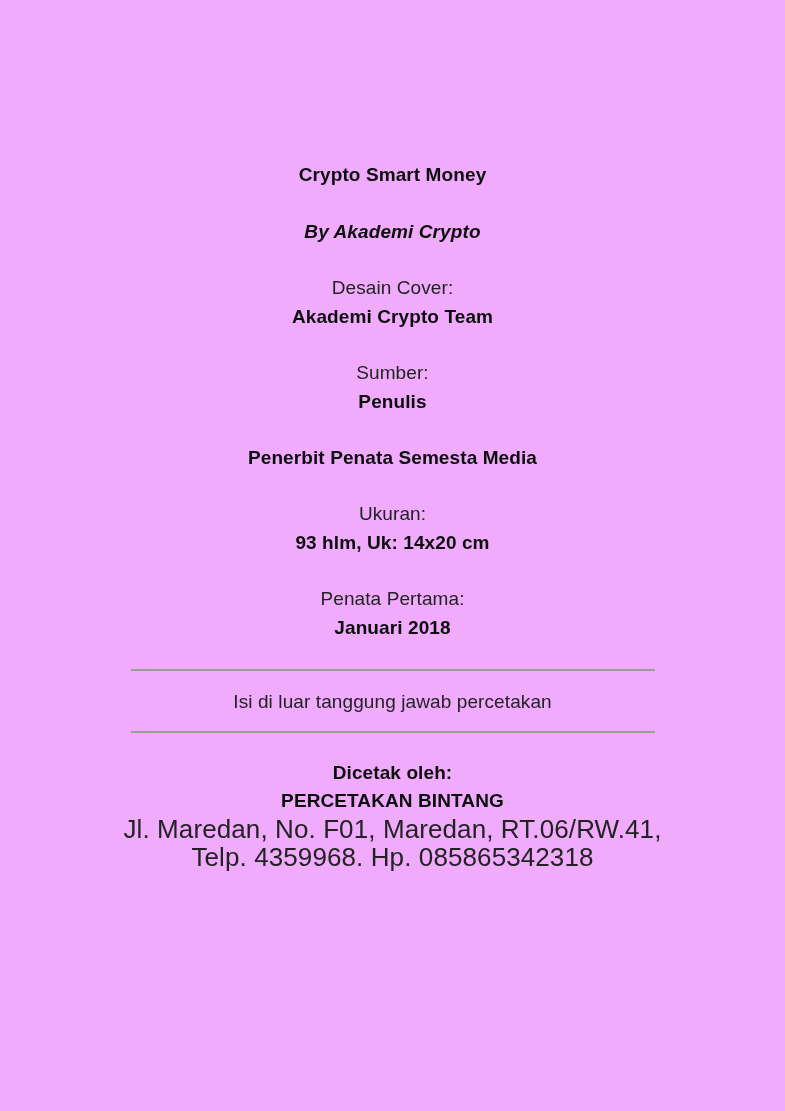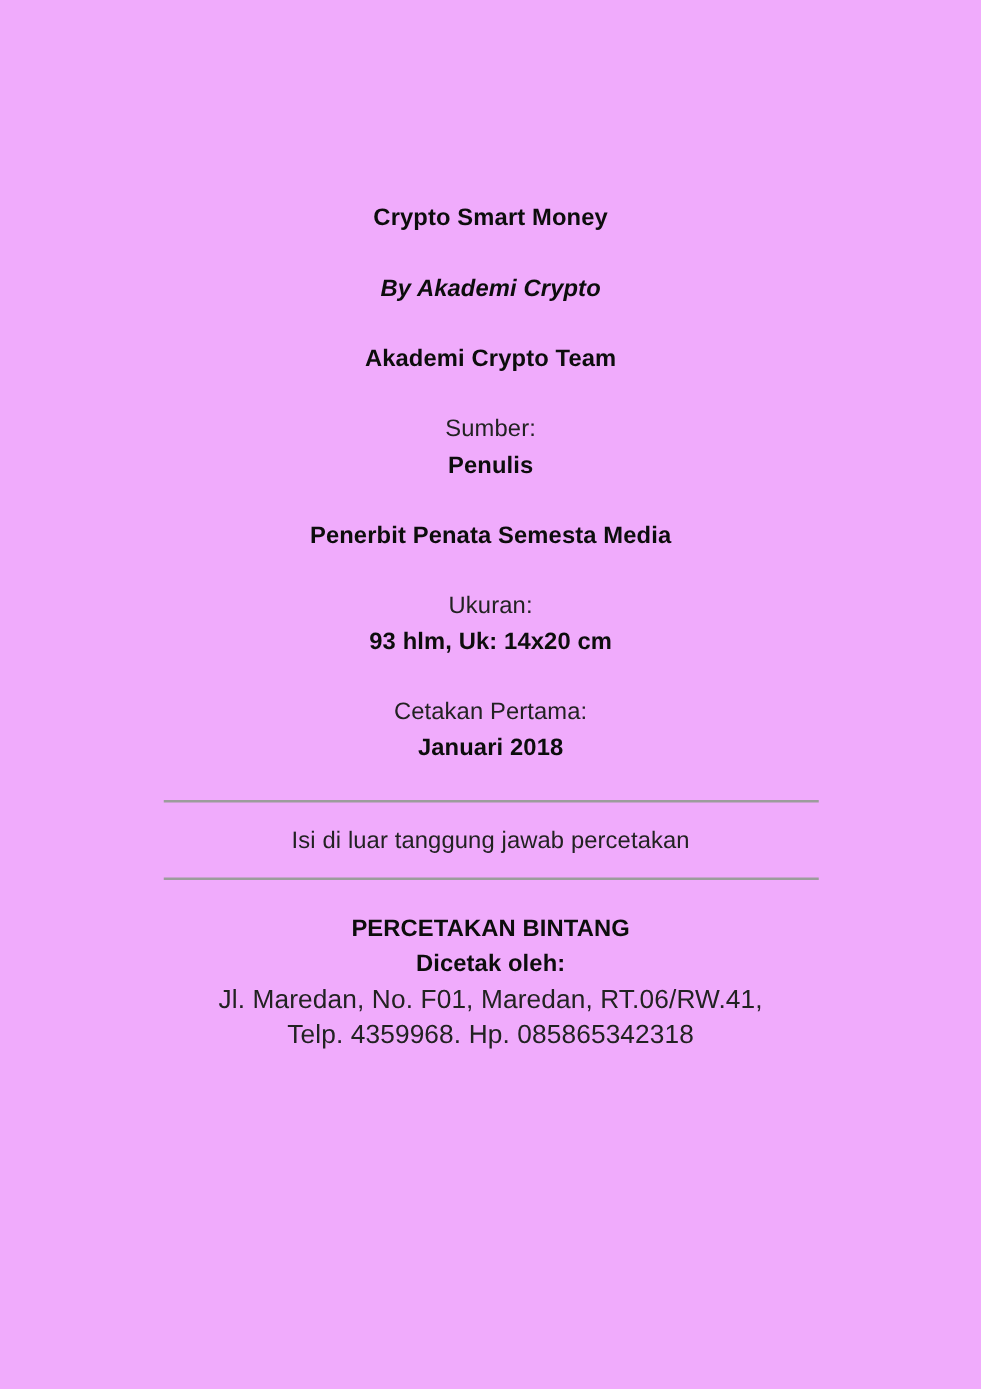--- a/index.html
+++ b/index.html
@@ -81,72 +81,73 @@
   }
 
   
   .printer-block {
     margin-top: 26px;
   }
   .printer-block .line {
     line-height: 28px;
   }
   .addr .line {
-    font-size: 21px;
+    font-size: 26px;
   }
 </style>
 </head>
 <body style="background: rgb(255, 255, 255);">
 
 <div class="page" style="background: #f0abfc; padding-left: 48px;">
   <div class="content">
 
     <div class="block title-block">
       <span class="line bold">Crypto Smart Money</span>
     </div>
 
     <div class="block">
       <span class="line bold">By Akademi Crypto</span>
     </div>
 
     <div class="block">
+      <span class="line regular">Desain Cover:</span>
       <span class="line bold">Akademi Crypto Team</span>
     </div>
 
     <div class="block">
       <span class="line regular">Sumber:</span>
       <span class="line bold">Penulis</span>
     </div>
 
     <div class="block">
       <span class="line bold">Penerbit Penata Semesta Media</span>
     </div>
 
     <div class="block">
       <span class="line regular">Ukuran:</span>
       <span class="line bold">93 hlm, Uk: 14x20 cm</span>
     </div>
 
     <div class="block">
-      <span class="line regular">Cetakan Pertama:</span>
+      <span class="line regular">Penata Pertama:</span>
       <span class="line bold">Januari 2018</span>
     </div>
 
 
     <div class="rule-region">
       <div class="rule" style="background: rgb(156, 156, 156);"></div>
       <div class="disclaimer-wrap">
         <span class="line regular">Isi di luar tanggung jawab percetakan</span>
       </div>
       <div class="rule" style="background: rgb(156, 156, 156);"></div>
     </div>
 
     <div class="printer-block">
+      <span class="line bold">Dicetak oleh:</span>
       <span class="line bold">PERCETAKAN BINTANG</span>
-      <span class="line bold">Dicetak oleh:</span>
       <div class="addr">
         <span class="line regular">Jl. Maredan, No. F01, Maredan, RT.06/RW.41,</span>
         <span class="line regular">Telp. 4359968. Hp. 085865342318</span>
       </div>
     </div>
 
   </div>
 </div>
 
 </body></html>

